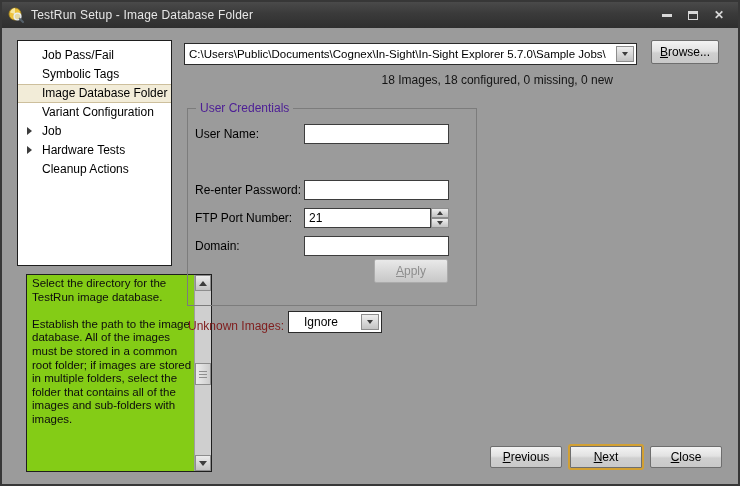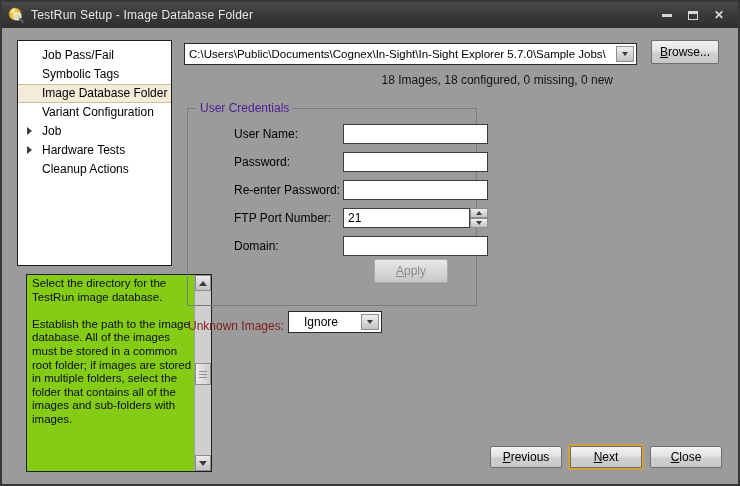--- a/index.html
+++ b/index.html
@@ -110,21 +110,21 @@
 
   
   .groupbox {
     position:absolute; left:185px; top:106px; width:290px; height:198px;
     border:1px solid #7c7c7c;
   }
   .group-legend {
     position:absolute; left:8px; top:-8px; background:#9b9b9b;
     padding:0 4px; font-size:12px; color:#4c1d95;
   }
-  .form-row { position:absolute; left:0; width:100%; height:20px;margin-left:39px; }
+  .form-row { position:absolute; left:0; width:100%; height:20px; }
   .form-label { position:absolute; left:7px; top:0; line-height:20px; font-size:12px; color:#000; }
   .form-input {
     position:absolute; left:116px; top:0; width:145px; height:20px;
     background:#fff; border:1px solid #3d3d3d; font-size:12px; padding:0 4px;
     font-family:"Liberation Sans", sans-serif;
   }
   .form-input.with-spin { width:127px; }
   .spinner { position:absolute; left:243px; top:0; width:18px; height:20px; }
   .spin-btn {
     position:absolute; left:0; width:18px; height:10px;
@@ -240,24 +240,20 @@
   <div class="status-text">18 Images, 18 configured, 0 missing, 0 new</div>
 
   <div class="groupbox">
     <div class="group-legend">User Credentials</div>
 
     <div class="form-row" style="top:15px;">
       <div class="form-label">User Name:</div>
       <input class="form-input" type="text" value="" style="">
     </div>
 
-    <div class="form-row" style="top:43px;">
-      <div class="form-label">Password:</div>
-      <input class="form-input" type="password" value="" style="">
-    </div>
 
     <div class="form-row" style="top:71px;">
       <div class="form-label">Re-enter Password:</div>
       <input class="form-input" type="password" value="" style="">
     </div>
 
     <div class="form-row" style="top:99px;">
       <div class="form-label">FTP Port Number:</div>
       <input class="form-input with-spin" type="text" value="21" style="">
       <div class="spinner">

